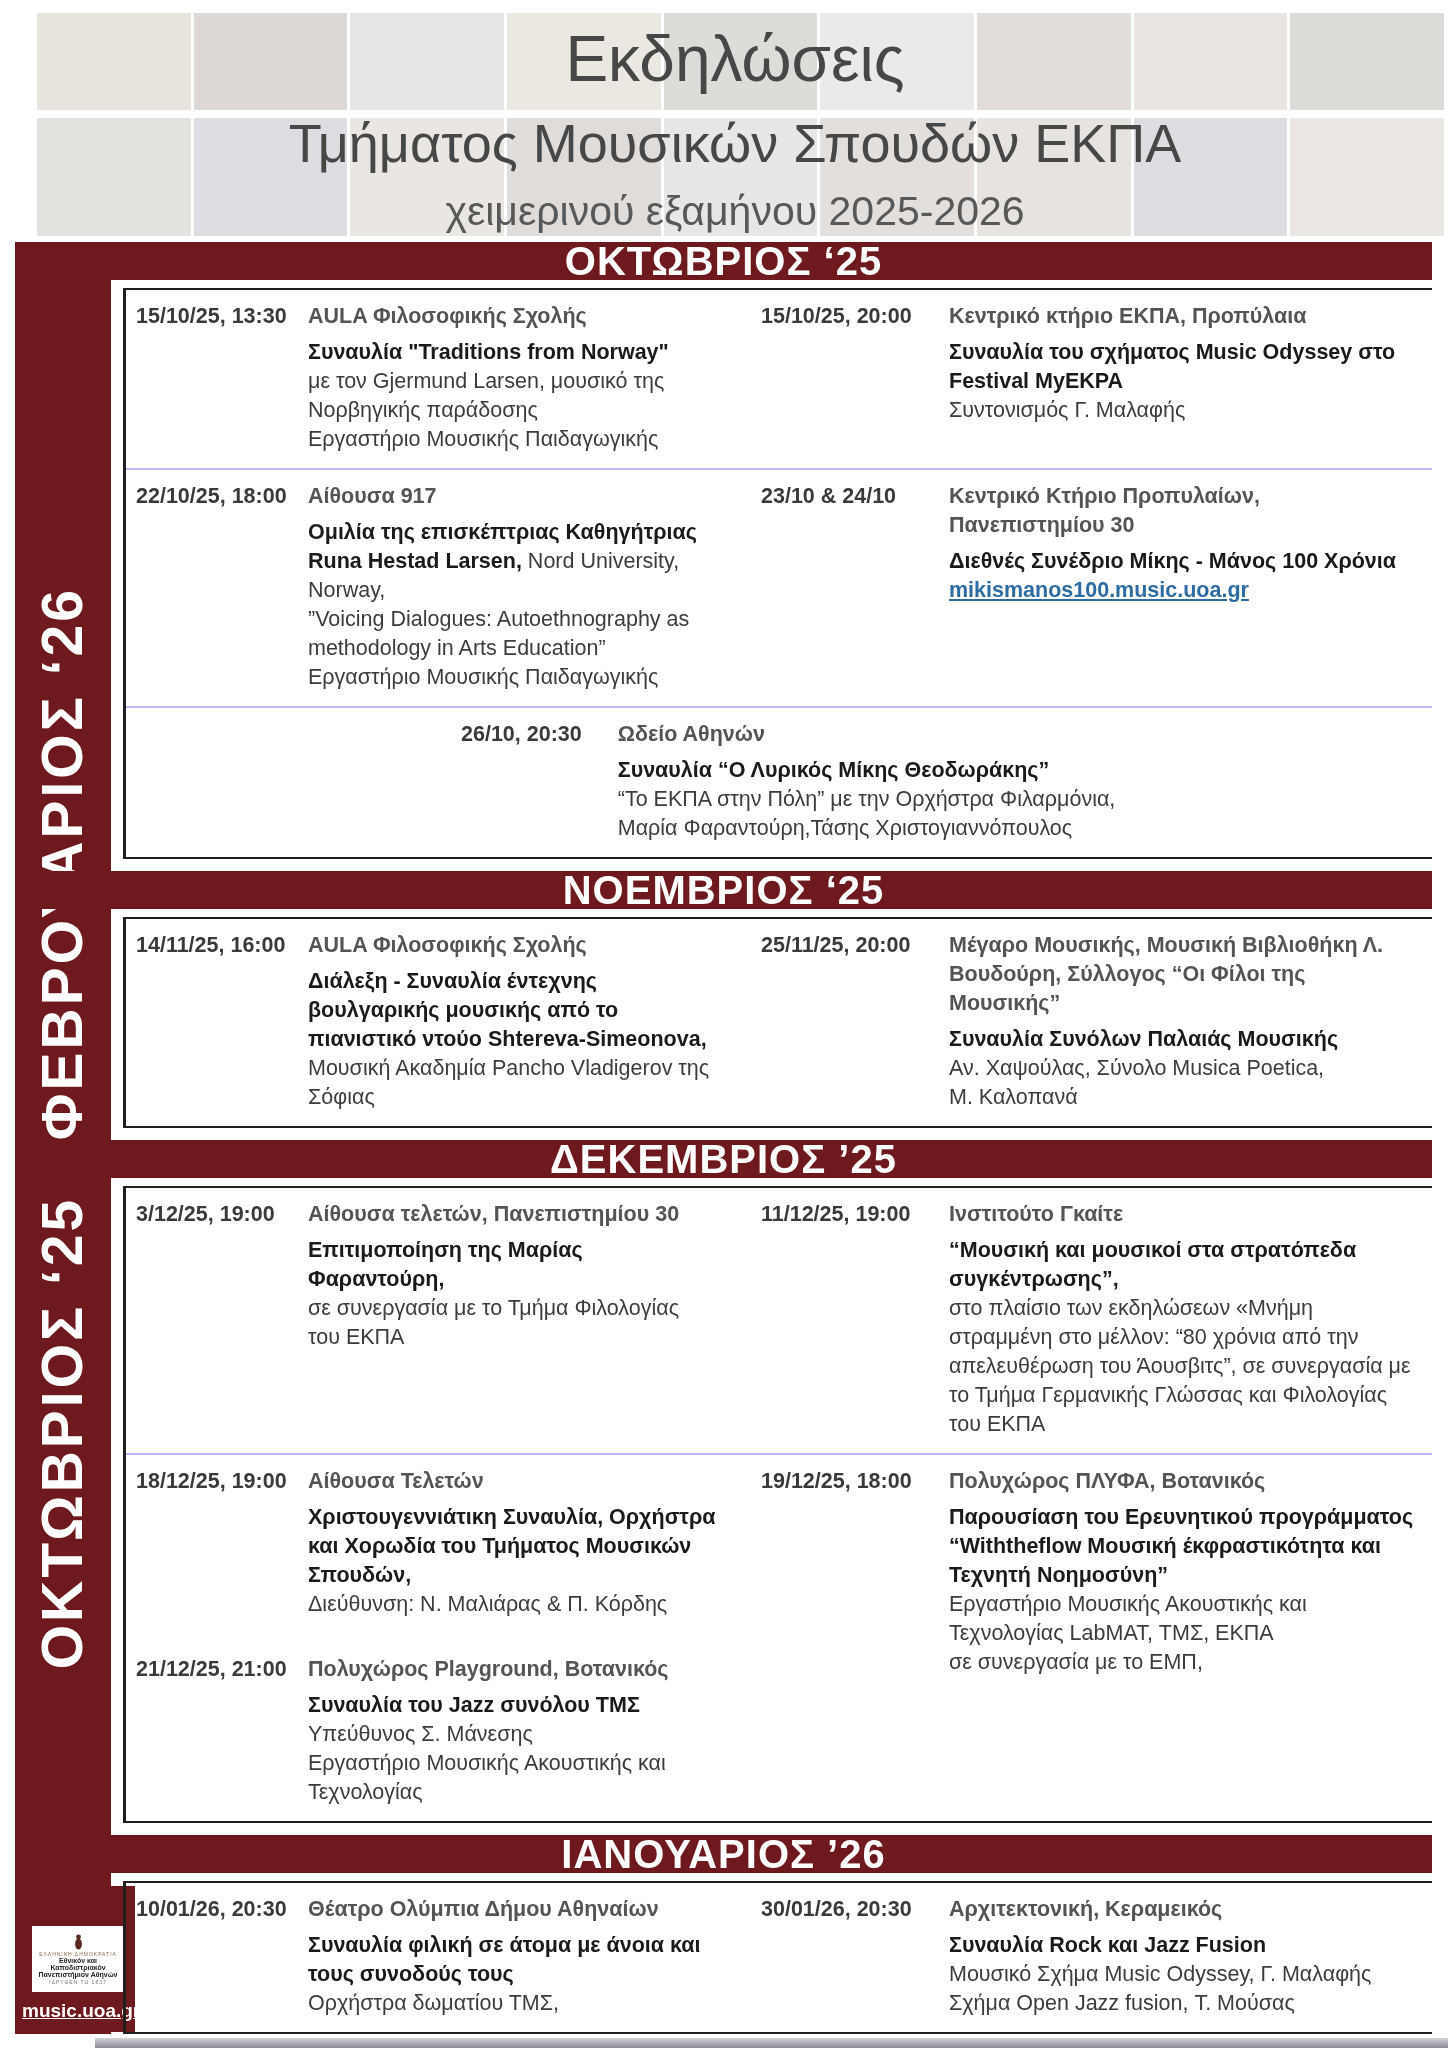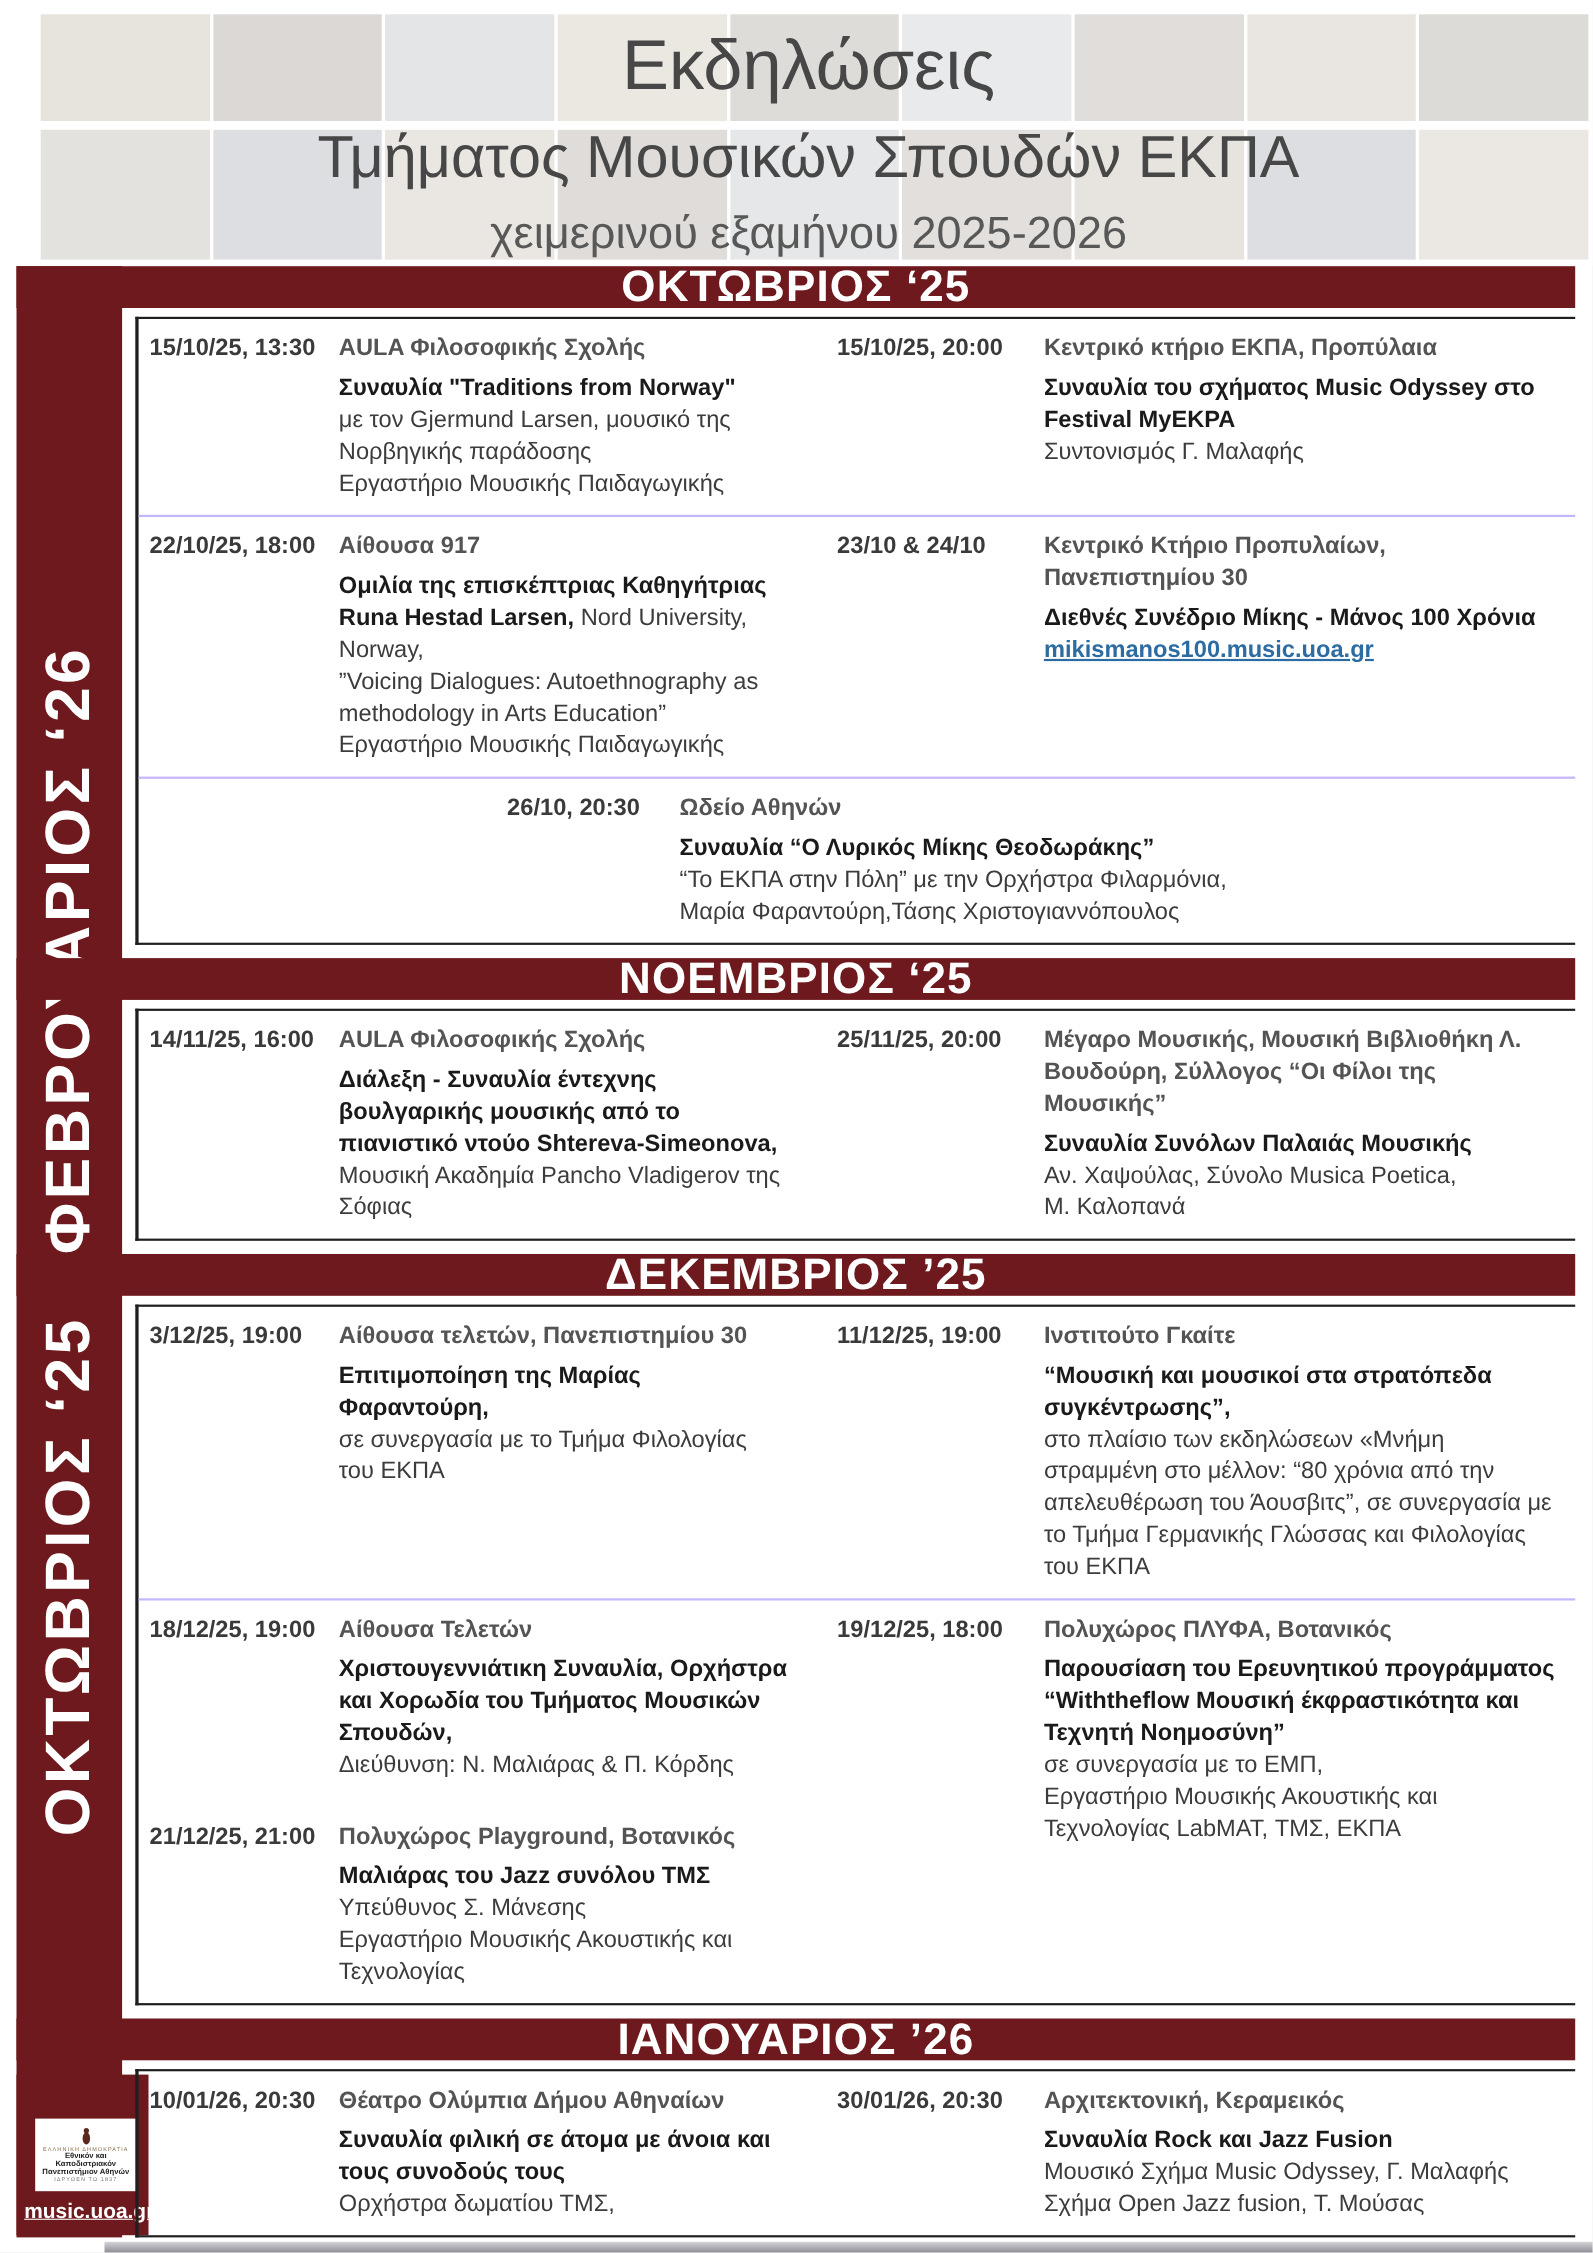--- a/index.html
+++ b/index.html
@@ -240,34 +240,34 @@
                 <div class="details">
                   <p class="venue">Αίθουσα Τελετών</p>
                   <p class="title"><span class="tb">Χριστουγεννιάτικη Συναυλία, Ορχήστρα και Χορωδία του Τμήματος Μουσικών Σπουδών,</span></p>
                   <p class="line">Διεύθυνση: Ν. Μαλιάρας &amp; Π. Κόρδης</p>
                 </div>
               </div>
               <div class="event">
                 <p class="date">21/12/25, 21:00</p>
                 <div class="details">
                   <p class="venue">Πολυχώρος Playground, Βοτανικός</p>
-                  <p class="title"><span class="tb">Μαλιάρας του Jazz συνόλου ΤΜΣ</span></p>
+                  <p class="title"><span class="tb">Συναυλία του Jazz συνόλου ΤΜΣ</span></p>
                   <p class="line">Υπεύθυνος Σ. Μάνεσης</p>
                   <p class="line">Εργαστήριο Μουσικής Ακουστικής και Τεχνολογίας</p>
                 </div>
               </div>
             </div>
             <div class="right-cell">
               <div class="event">
                 <p class="date">19/12/25, 18:00</p>
                 <div class="details">
                   <p class="venue">Πολυχώρος ΠΛΥΦΑ, Βοτανικός</p>
                   <p class="title"><span class="tb">Παρουσίαση του Ερευνητικού προγράμματος “Withtheflow Μουσική έκφραστικότητα και Τεχνητή Νοημοσύνη”</span></p>
+                  <p class="line">Εργαστήριο Μουσικής Ακουστικής και Τεχνολογίας LabMAT, ΤΜΣ, ΕΚΠΑ</p>
                   <p class="line">σε συνεργασία με το ΕΜΠ,</p>
-                  <p class="line">Εργαστήριο Μουσικής Ακουστικής και Τεχνολογίας LabMAT, ΤΜΣ, ΕΚΠΑ</p>
                 </div>
               </div>
             </div>
           </div>
         </div>
       </section>
       <section class="section">
         <div class="banner">
           <span class="banner-text">ΙΑΝΟΥΑΡΙΟΣ ’26</span>
         </div>

